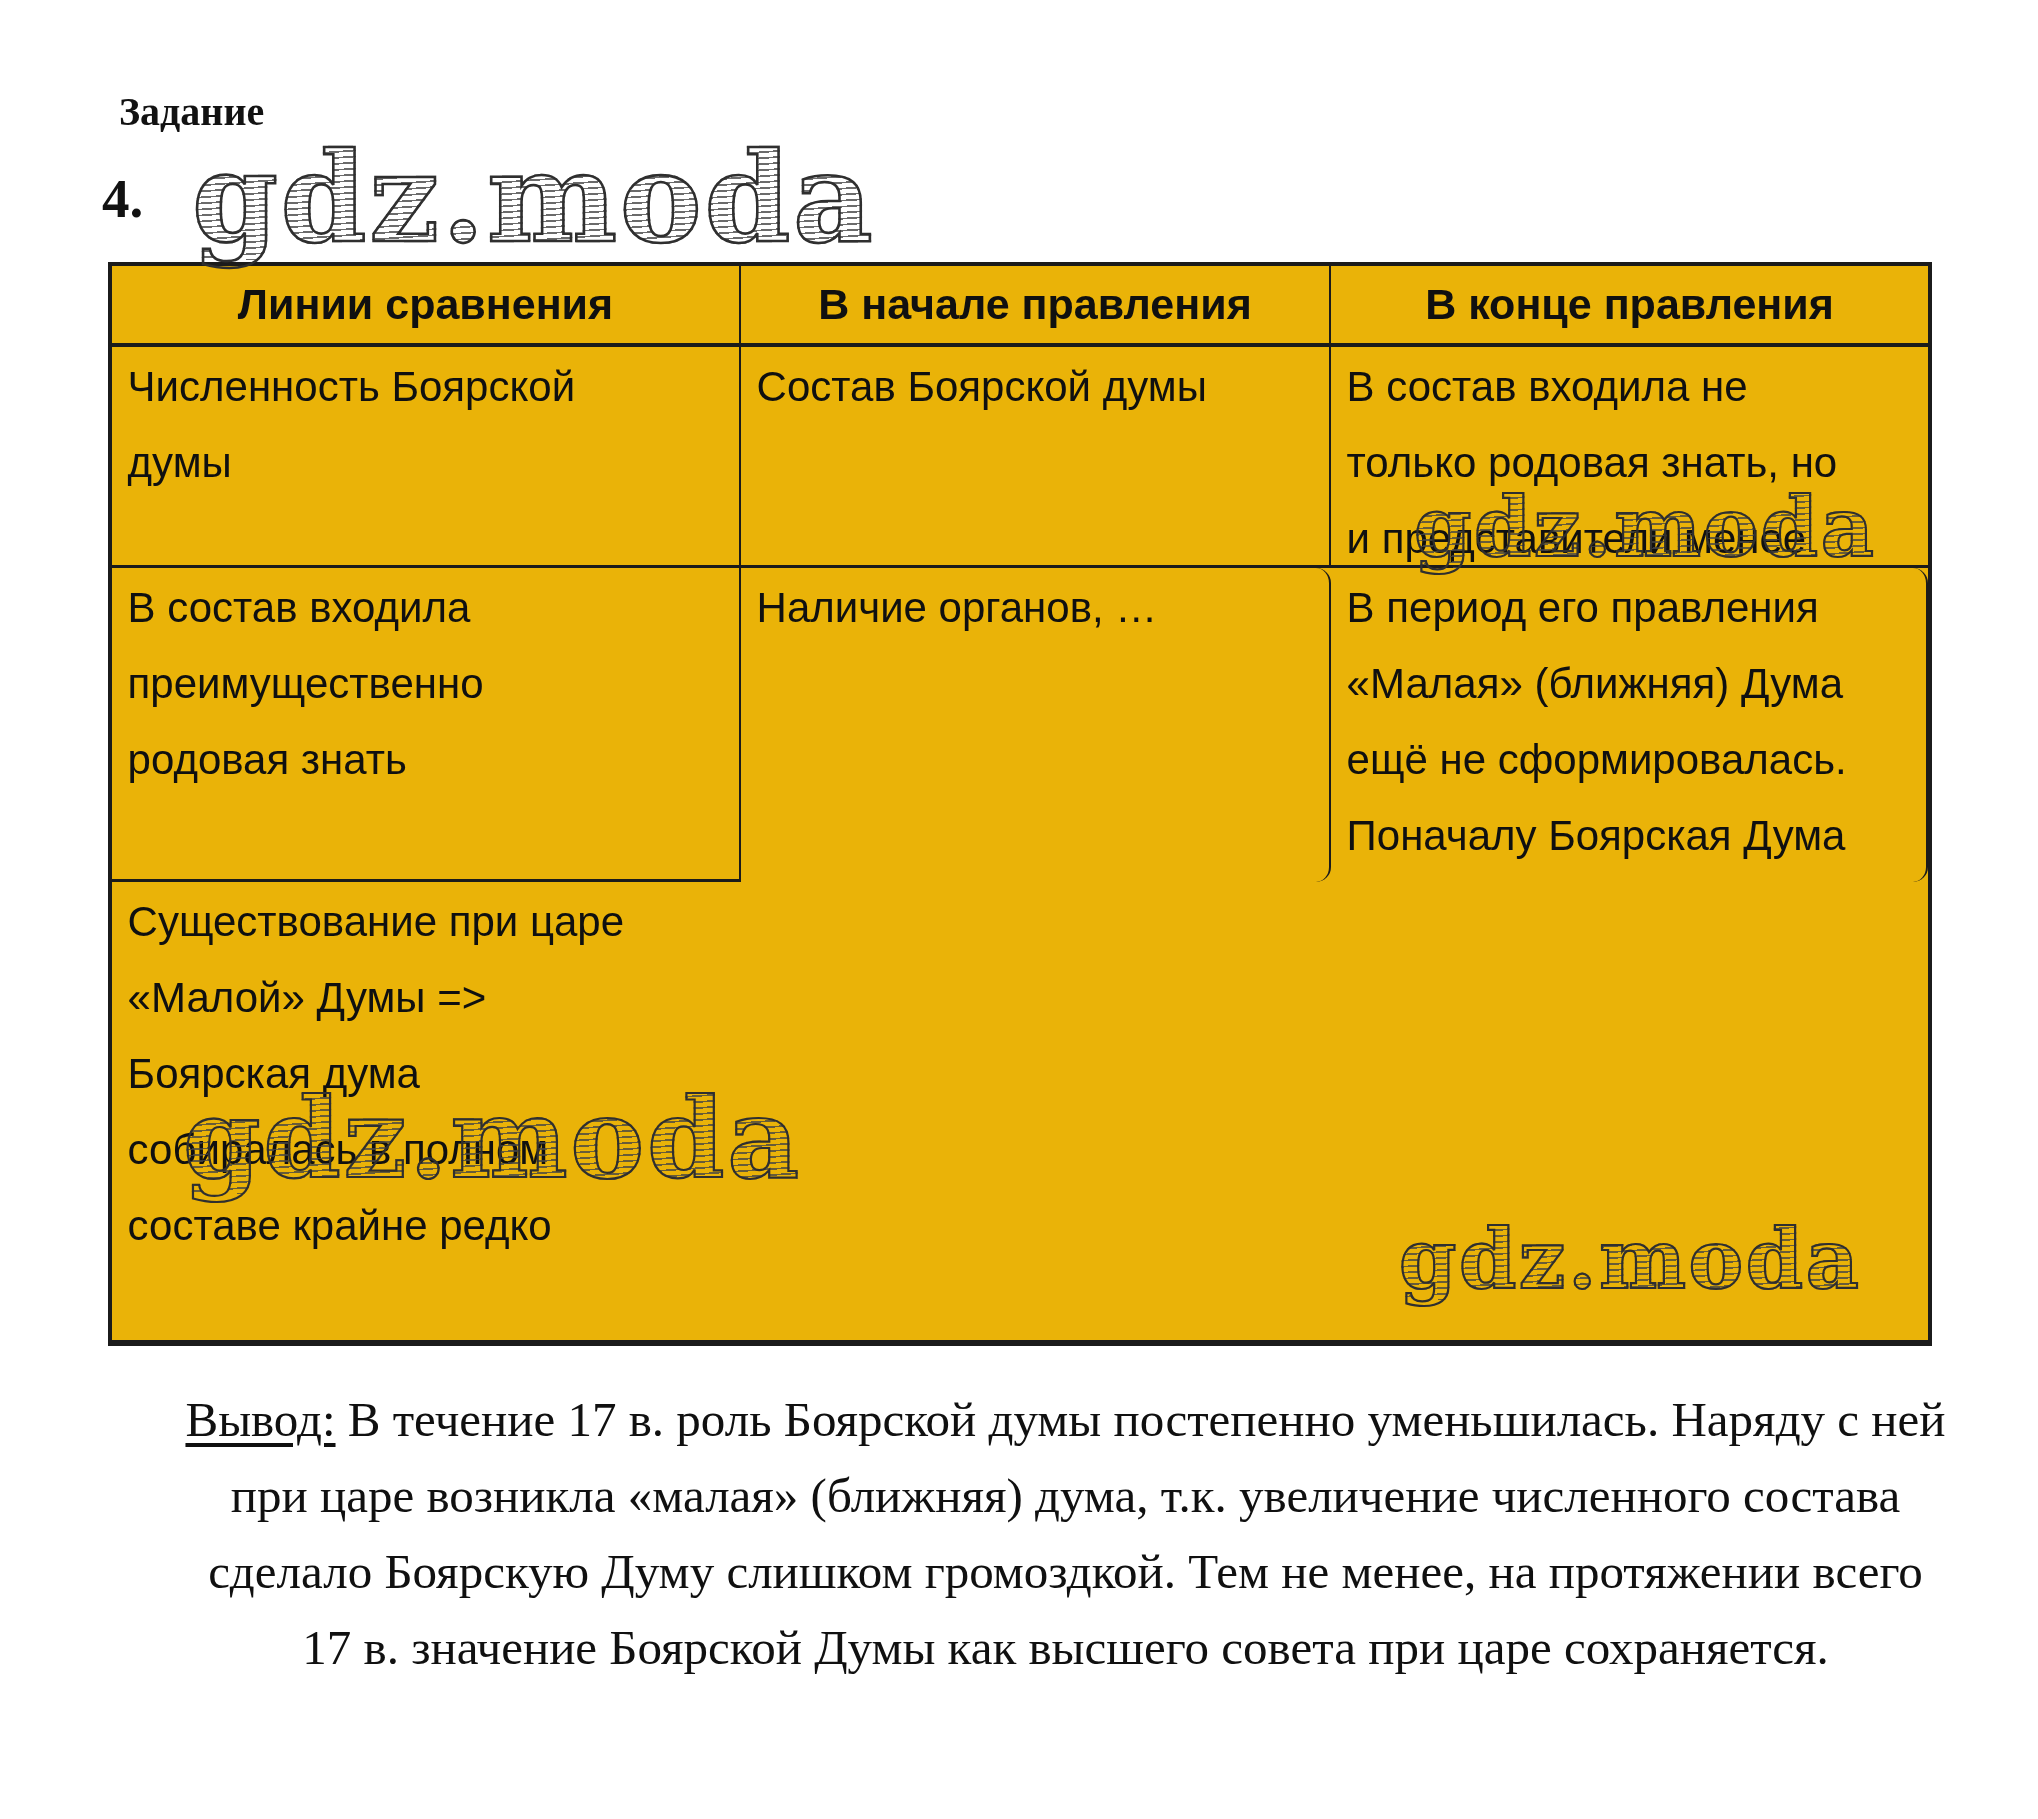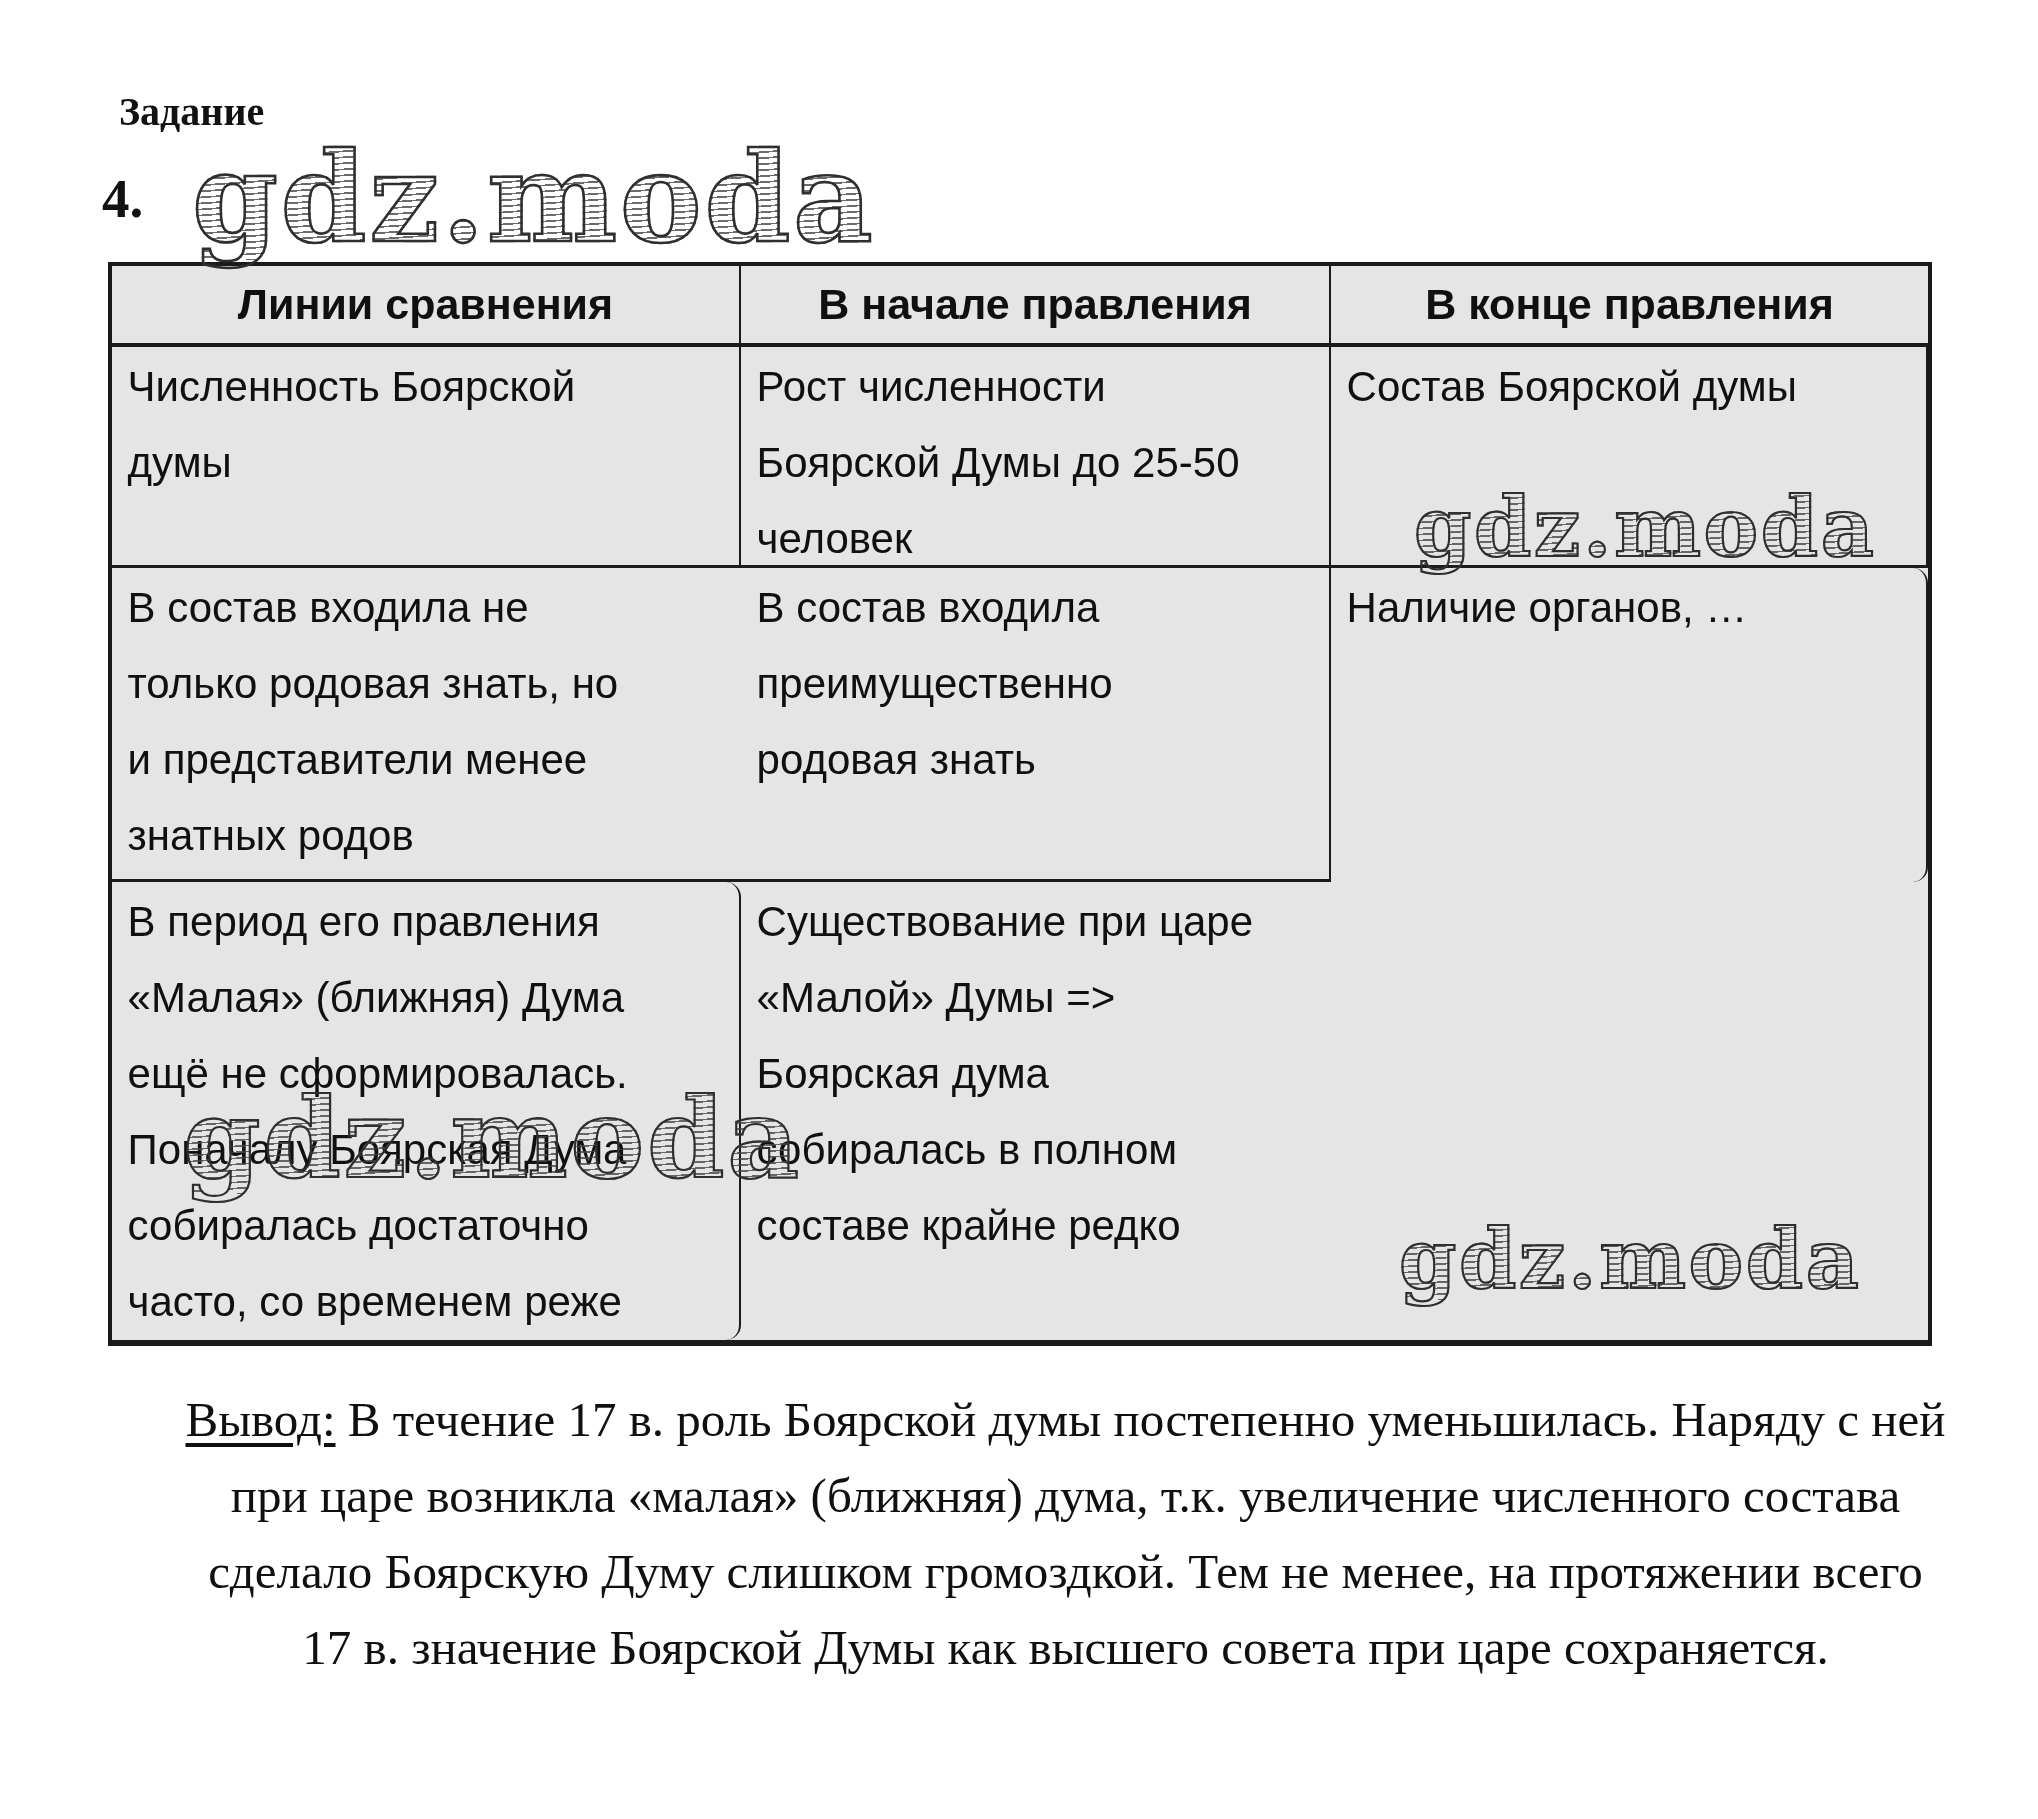--- a/index.html
+++ b/index.html
@@ -48,21 +48,21 @@
   .wm-r3b { left:1399px; top:1218px; font-size:82px; }
 
   
   .cmp-table {
     position:absolute; left:108px; top:262px;
     display:grid;
     grid-template-columns:629px 590px 597px;
     grid-template-rows:81px 221px 314px 458px;
     border:4.3px solid #1b1b1b;
     border-bottom-width:6px;
-    background:#e5e5e5;
+    background:#eab308;
     z-index:1;
   }
   .cell {
     box-sizing:border-box;
     border-right:2.6px solid #1b1b1b;
     border-bottom:3.5px solid #1b1b1b;
     overflow:hidden;
   }
   .cell.last-col { border-right:none; }
   .cell.last-row { border-bottom:none;border-radius:15px; }
@@ -110,23 +110,20 @@
   <div class="wm wm-r3a">gdz.moda</div>
   <div class="wm wm-r3b">gdz.moda</div>
 
   <div class="cmp-table">
     <div class="cell th">Линии сравнения</div>
     <div class="cell th">В начале правления</div>
     <div class="cell th last-col">В конце правления</div>
 
     <div class="cell td">Численность Боярской
 думы</div>
-    <div class="cell td">Рост численности
-Боярской Думы до 25-50
-человек</div>
 
     <div class="cell td">Состав Боярской думы</div>
     <div class="cell td last-col">В состав входила не
 только родовая знать, но
 и представители менее
 знатных родов</div>
     <div class="cell td">В состав входила
 преимущественно
 родовая знать</div>
 

